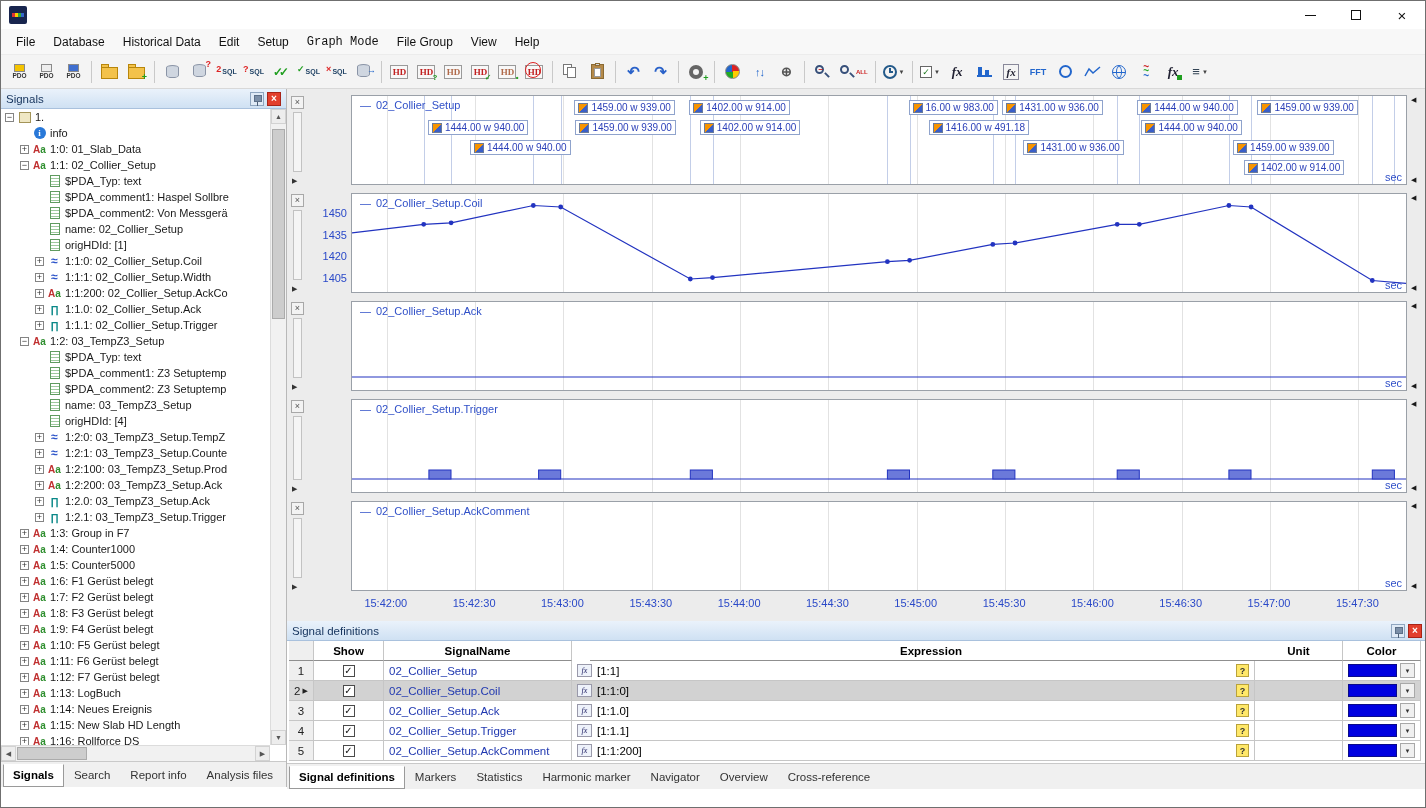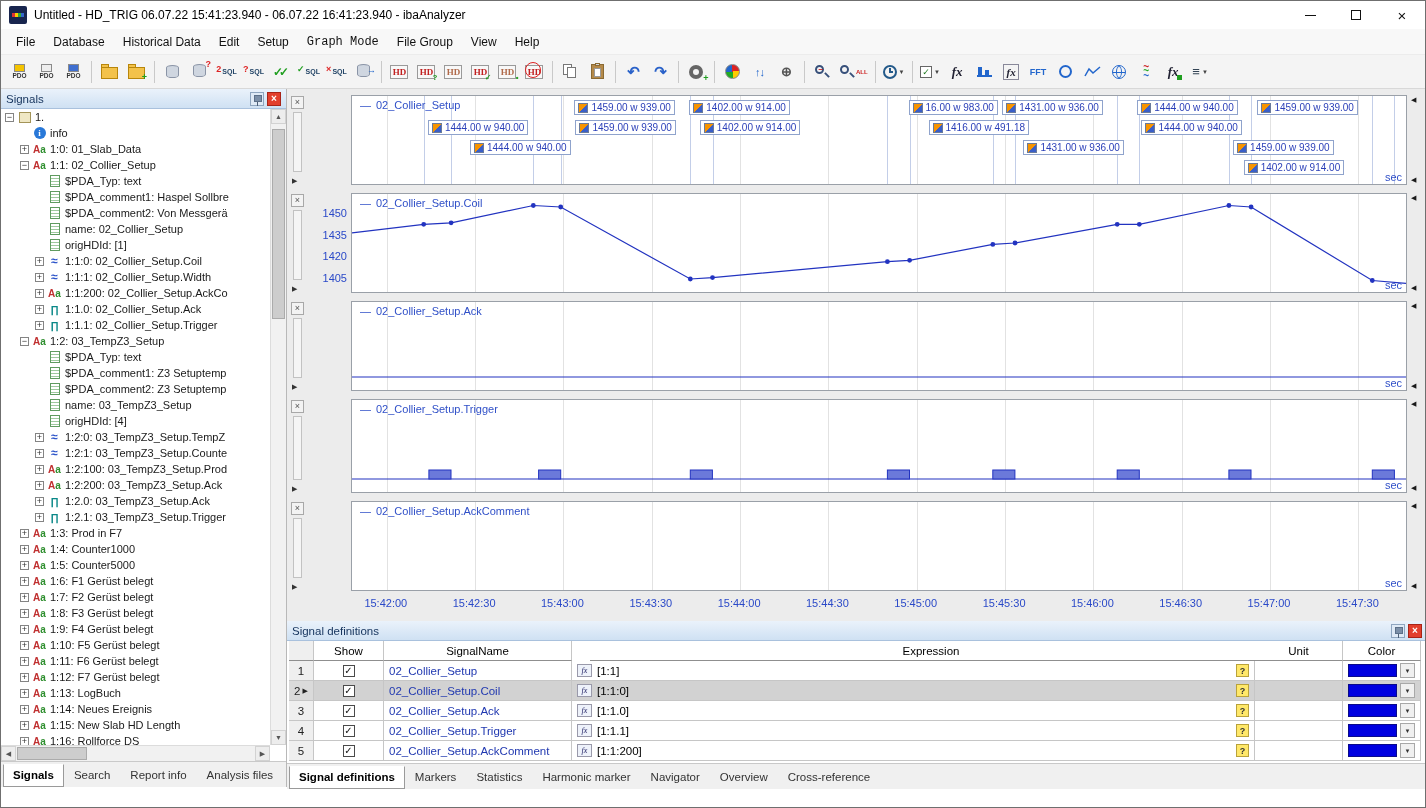--- a/index.html
+++ b/index.html
@@ -72,21 +72,21 @@
 .vicon{width:10px;height:10px;flex:none;background:linear-gradient(135deg,#f79400 0 55%,#3a5fc8 55% 100%);border:1px solid #6a7a9a}
 .rmark{position:absolute;color:#1a1a1a;font-size:7px;line-height:1}
 #xaxis{position:absolute;left:64px;top:504px;width:1056px;height:22px}
 .xlab{position:absolute;top:4px;transform:translateX(-50%);color:#2a49c8;font-size:11px;white-space:nowrap}
 
 
 #sigdefhead{position:absolute;left:286px;top:620px;width:1140px;height:20px}
 #sigtable{position:absolute;left:288px;top:640px;width:1132px;height:121px;background:#fff;font-size:11.5px}
 .srow{position:absolute;left:0;width:100%;height:20px}
 .scell{position:absolute;top:0;height:100%;border-right:1px solid #c6c6c6;border-bottom:1px solid #c6c6c6;display:flex;align-items:center;padding:0 5px;overflow:hidden;background:#fff;white-space:nowrap}
-.shead .scell{font-weight:normal;justify-content:center;border-bottom:1px solid #8f8f8f;color:#000}
+.shead .scell{font-weight:bold;justify-content:center;border-bottom:1px solid #8f8f8f;color:#000}
 .rownum{background:#efefef;justify-content:center;color:#222;gap:2px}
 .current .scell{background:#d2d2d2}
 .current .rownum{background:#dadada}
 .cb{width:12px;height:12px;border:1px solid #4a4a4a;background:#fff;font-size:10px;line-height:10px;text-align:center;color:#111}
 .signame{color:#2038b0}
 .fxic{width:15px;height:13px;border:1px solid #93a;border-color:#99a;background:#eef2fa;color:#226;font-size:8px;font-style:italic;font-family:"Liberation Serif",serif;display:inline-flex;align-items:center;justify-content:center;margin-right:5px;flex:none}
 .qic{margin-left:auto;width:13px;height:13px;background:#ffe86a;border:1px solid #b9a23a;color:#333;font-size:9px;font-weight:bold;display:flex;align-items:center;justify-content:center;flex:none}
 .cbar{width:50px;height:13px;border:1px solid #0b0b8a}
 .cdd{width:15px;height:15px;border:1px solid #a8a8a8;background:#f0f0f0;font-size:6px;display:flex;align-items:center;justify-content:center;color:#333;margin-left:3px;flex:none}
 #maintabs{position:absolute;left:286px;top:762px;width:1140px;height:26px}
@@ -96,21 +96,20 @@
 #status-ready{padding:0 8px;flex:1}
 .sfield{border-left:1px solid #d0d0d0;height:100%;display:flex;align-items:center;padding:0 10px;white-space:nowrap}
 </style>
 </head>
 <body>
 
 <div id="win">
 
   <div id="titlebar">
     <span id="app-icon"></span>
-    <span id="title-text">Untitled - HD_TRIG 06.07.22 15:41:23.940 - 06.07.22 16:41:23.940 - ibaAnalyzer</span>
     <span id="win-controls">
       <span class="wbtn">
           <span class="glyph-min"></span>
         </span>
       <span class="wbtn">
           <span class="glyph-max"></span>
         </span>
       <span class="wbtn">
           <span class="glyph-close">×</span>
         </span>
@@ -520,21 +519,21 @@
           <span class="texp">+</span>
           <span class="ticon" style="color:#0a8888;font-weight:bold;font-size:10px">∏</span>
           <span>1:2.1: 03_TempZ3_Setup.Trigger</span>
         </div>
         <div class="trow" style="padding-left: 19px;">
           <span class="texp">+</span>
           <span class="ticon ic-aa">
             <span style="color:#c03030">A</span>
             <span style="color:#2f8f2f">a</span>
           </span>
-          <span>1:3: Prod in F7</span>
+          <span>1:3: Group in F7</span>
         </div>
         <div class="trow" style="padding-left: 19px;">
           <span class="texp">+</span>
           <span class="ticon ic-aa">
             <span style="color:#c03030">A</span>
             <span style="color:#2f8f2f">a</span>
           </span>
           <span>1:4: Counter1000</span>
         </div>
         <div class="trow" style="padding-left: 19px;">

